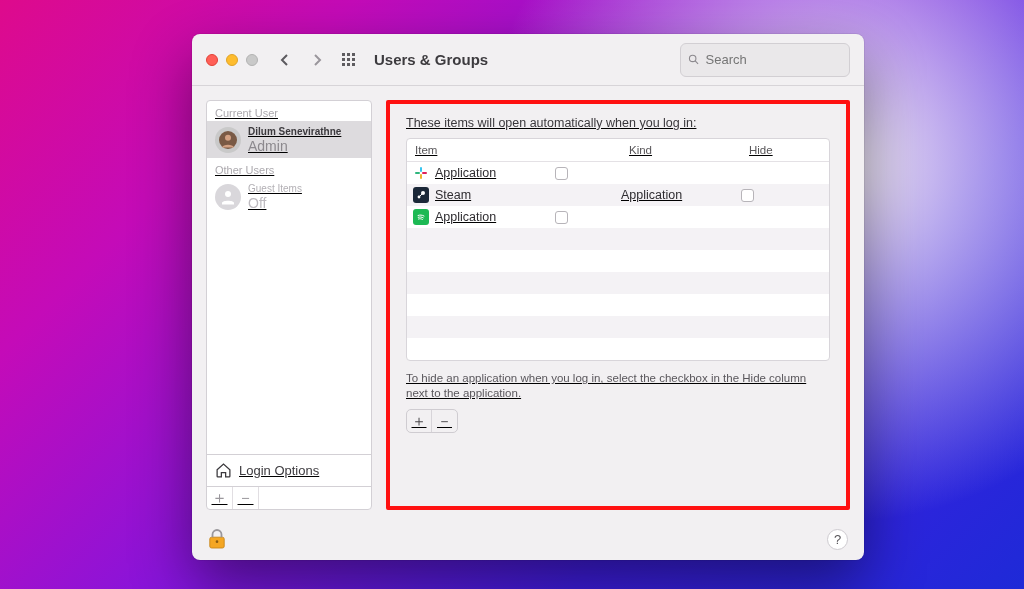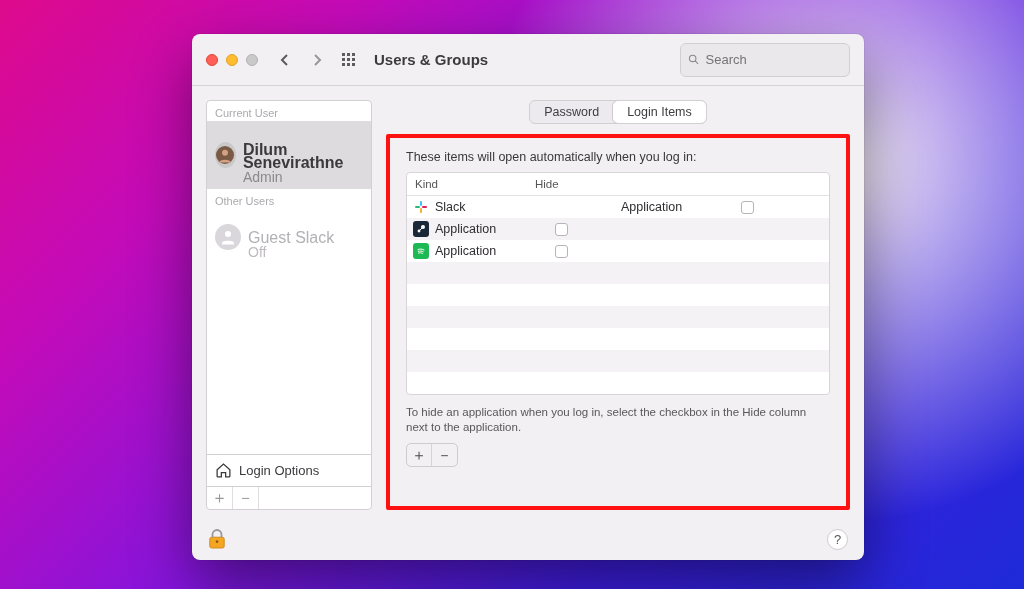--- a/index.html
+++ b/index.html
@@ -33,32 +33,32 @@
   .navbtn.enabled{color:#5c5a5f;}
   .gridicon svg{display:block;}
   .title { font-weight:700; font-size:15px; color:#3d3b3f; margin-left:4px; }
   .spacer{flex:1;}
   .search { display:flex; align-items:center; gap:6px; width:170px; height:24px;
     background:rgba(0,0,0,.03); border:1px solid #d2cfd3; border-radius:6px; padding:16px 7px;}
   .search input{border:0;background:transparent;outline:none;font-size:13px;color:#7a777d;width:100%;}
   .mag{width:13px;height:13px;}
 
   
-  .body { flex:1; display:flex; padding:14px 14px 12px 14px; gap:14px; }
+  .body { flex:1; display:flex; padding:14px 14px 12px 14px; gap:14px;text-decoration:underline; }
 
   
   .sidebar { width:166px; display:flex; flex-direction:column;
     border:1px solid #d3d0d5; border-radius:4px; background:#fff; overflow:hidden;}
   .sb-section-label{font-size:11px;color:#aca9ae;padding:6px 8px 2px;}
   .user-row{display:flex;align-items:center;gap:7px;padding:4px 8px;}
   .user-row.sel{background:#dddbde;}
   .avatar{width:26px;height:26px;border-radius:50%;background:#c9c9c9;display:flex;align-items:center;justify-content:center;overflow:hidden;}
   .avatar.dim{background:#d9d7db;}
   .avatar svg{width:18px;height:18px;}
-  .uname{font-size:16px;line-height:13px;color:#3b393d;font-weight:600;margin-top:18px;}
+  .uname{font-size:10px;line-height:13px;color:#3b393d;font-weight:600;}
   .urole{font-size:14px;color:#8c898e;}
   .guest .uname{color:#b3b0b5;font-weight:500;}
   .guest .urole{color:#bebbc0;}
   .sb-fill{flex:1;}
   .login-opts{display:flex;align-items:center;gap:7px;border-top:1px solid #d3d0d5;padding:7px 8px;font-size:13px;color:#3c3a3e;}
   .house{width:17px;height:17px;}
   .pm-row{display:flex;border-top:1px solid #d3d0d5;}
   .pm-btn{width:26px;height:22px;display:flex;align-items:center;justify-content:center;color:#9a979c;font-size:16px;border-right:1px solid #e1dee2;}
 
   
@@ -175,81 +175,76 @@
       </div>
       <div class="sb-section-label">Other Users</div>
       <div class="user-row guest">
         <div class="avatar dim">
           <svg viewBox="0 0 24 24">
               <circle cx="12" cy="8" r="4" fill="#fff"></circle>
               <path d="M4 20c0-4 16-4 16 0v2H4z" fill="#fff"></path>
             </svg>
         </div>
         <div>
-          <div class="uname">Guest Slack</div>
+          <div class="uname">Guest Items</div>
           <div class="urole">Off</div>
         </div>
       </div>
       <div class="sb-fill"></div>
       <div class="login-opts">
         <svg class="house" viewBox="0 0 24 24">
             <path d="M3 11 12 3l9 8v9a1 1 0 0 1-1 1h-5v-6h-6v6H4a1 1 0 0 1-1-1z" fill="none" stroke="#3b393d" stroke-width="1.8"></path>
           </svg>
         <span>Login Options</span>
       </div>
       <div class="pm-row">
         <div class="pm-btn">＋</div>
         <div class="pm-btn">－</div>
         <div style="flex:1"></div>
       </div>
     </div>
 
     <div class="main">
-      <div class="segwrap">
-        <div class="seg">
-          <div class="seg-btn">Password</div>
-          <div class="seg-btn active">Login Items</div>
-        </div>
-      </div>
 
       <div class="login-panel">
         <div class="intro">These items will open automatically when you log in:</div>
 
         <div class="tbl">
           <div class="thead">
+            <div class="col-item">Item</div>
             <div class="col-kind">Kind</div>
             <div class="col-hide">Hide</div>
             <div class="col-end"></div>
           </div>
           <div class="rows" id="rows">
               <div class="trow">
                 <span class="ic ic-slack">
                   <svg width="12" height="12" viewBox="0 0 12 12">
                     <rect x="5" y="0" width="2" height="5" rx="1" fill="#36c5f0"></rect>
                     <rect x="0" y="5" width="5" height="2" rx="1" fill="#2eb67d"></rect>
                     <rect x="5" y="7" width="2" height="5" rx="1" fill="#ecb22e"></rect>
                     <rect x="7" y="5" width="5" height="2" rx="1" fill="#e01e5a"></rect>
                   </svg>
                 </span>
-                <span class="nm">Slack</span>
                 <span class="kd">Application</span>
                 <span class="hd">
                   <span class="chk"></span>
                 </span>
                 <span class="end"></span>
               </div>
               <div class="trow">
                 <span class="ic ic-steam">
                   <svg width="12" height="12" viewBox="0 0 12 12">
                     <circle cx="6" cy="6" r="6" fill="#1b2838"></circle>
                     <circle cx="8" cy="4" r="2" fill="#fff"></circle>
                     <circle cx="4" cy="8" r="1.4" fill="#fff"></circle>
                     <line x1="4" y1="8" x2="7" y2="5" stroke="#fff"></line>
                   </svg>
                 </span>
+                <span class="nm">Steam</span>
                 <span class="kd">Application</span>
                 <span class="hd">
                   <span class="chk"></span>
                 </span>
                 <span class="end"></span>
               </div>
               <div class="trow">
                 <span class="ic ic-spotify">
                   <svg width="12" height="12" viewBox="0 0 12 12">
                     <circle cx="6" cy="6" r="6" fill="#1db954"></circle>

